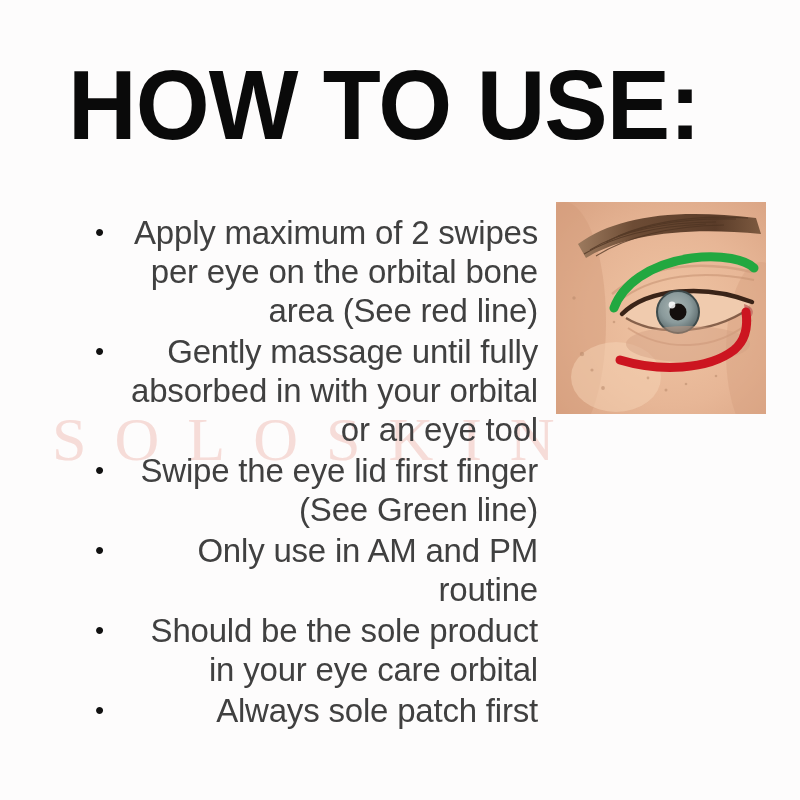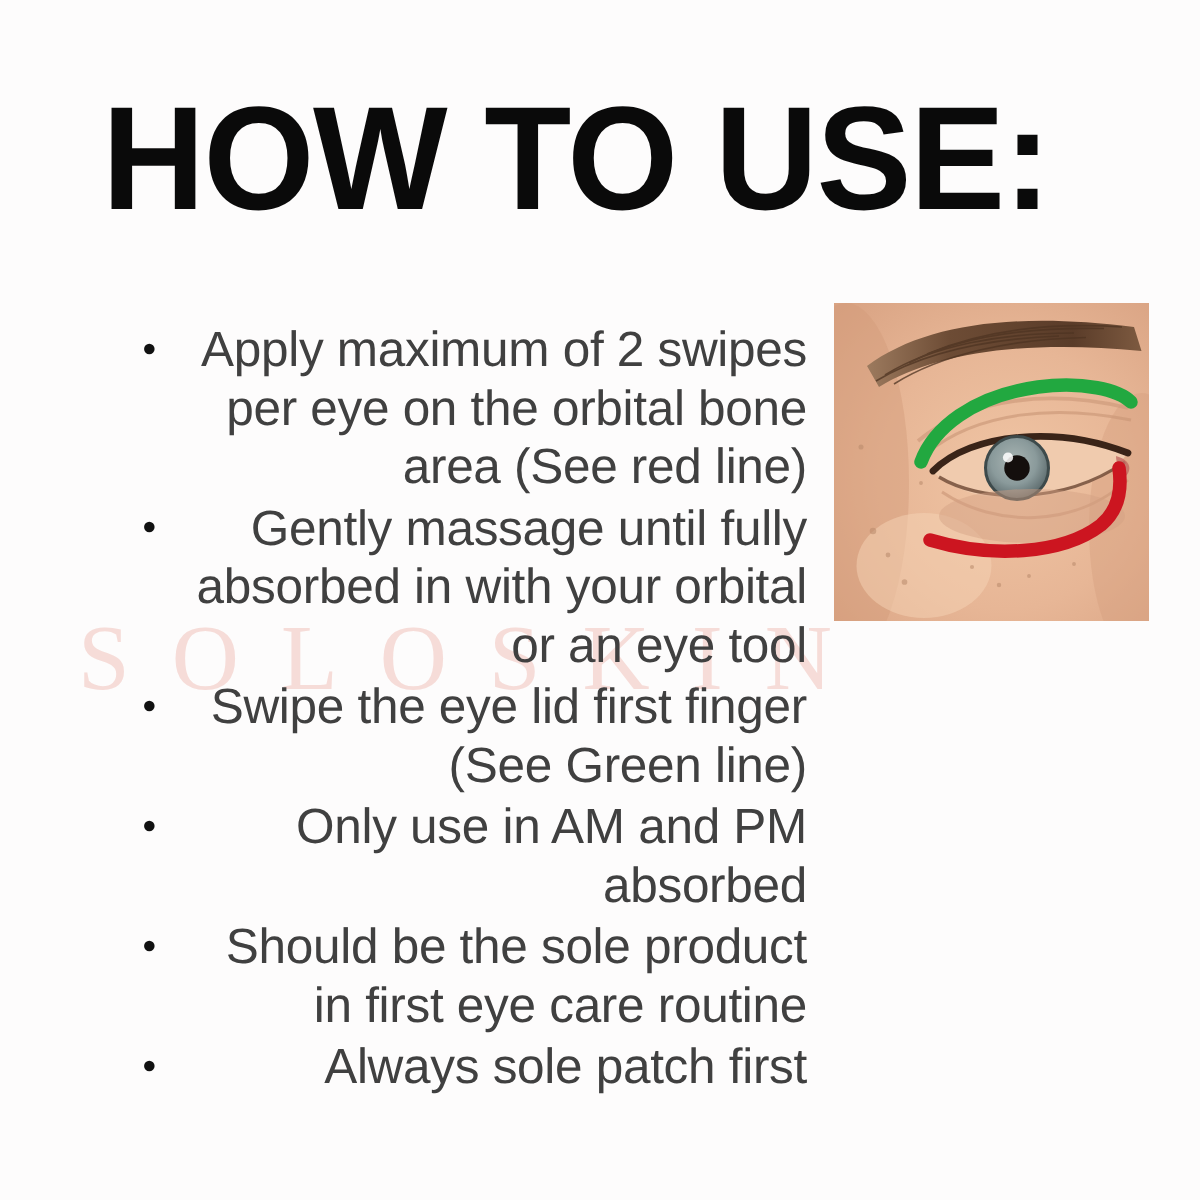--- a/index.html
+++ b/index.html
@@ -130,25 +130,25 @@
     <div class="bullet-item">
       <span class="bullet-dot">•</span>
       <span class="bullet-text">Gently massage until fully absorbed in with your orbital or an eye tool</span>
     </div>
     <div class="bullet-item">
       <span class="bullet-dot">•</span>
       <span class="bullet-text">Swipe the eye lid first finger (See Green line)</span>
     </div>
     <div class="bullet-item">
       <span class="bullet-dot">•</span>
-      <span class="bullet-text">Only use in AM and PM absorbed</span>
-    </div>
-    <div class="bullet-item">
-      <span class="bullet-dot">•</span>
-      <span class="bullet-text">Should be the sole product in first eye care routine</span>
+      <span class="bullet-text">Only use in AM and PM routine</span>
+    </div>
+    <div class="bullet-item">
+      <span class="bullet-dot">•</span>
+      <span class="bullet-text">Should be the sole product in your eye care orbital</span>
     </div>
     <div class="bullet-item">
       <span class="bullet-dot">•</span>
       <span class="bullet-text">Always sole patch first</span>
     </div>
   </div>
 
   <div class="photo">
     <svg width="210" height="212" viewBox="0 0 210 212">
       <defs>

